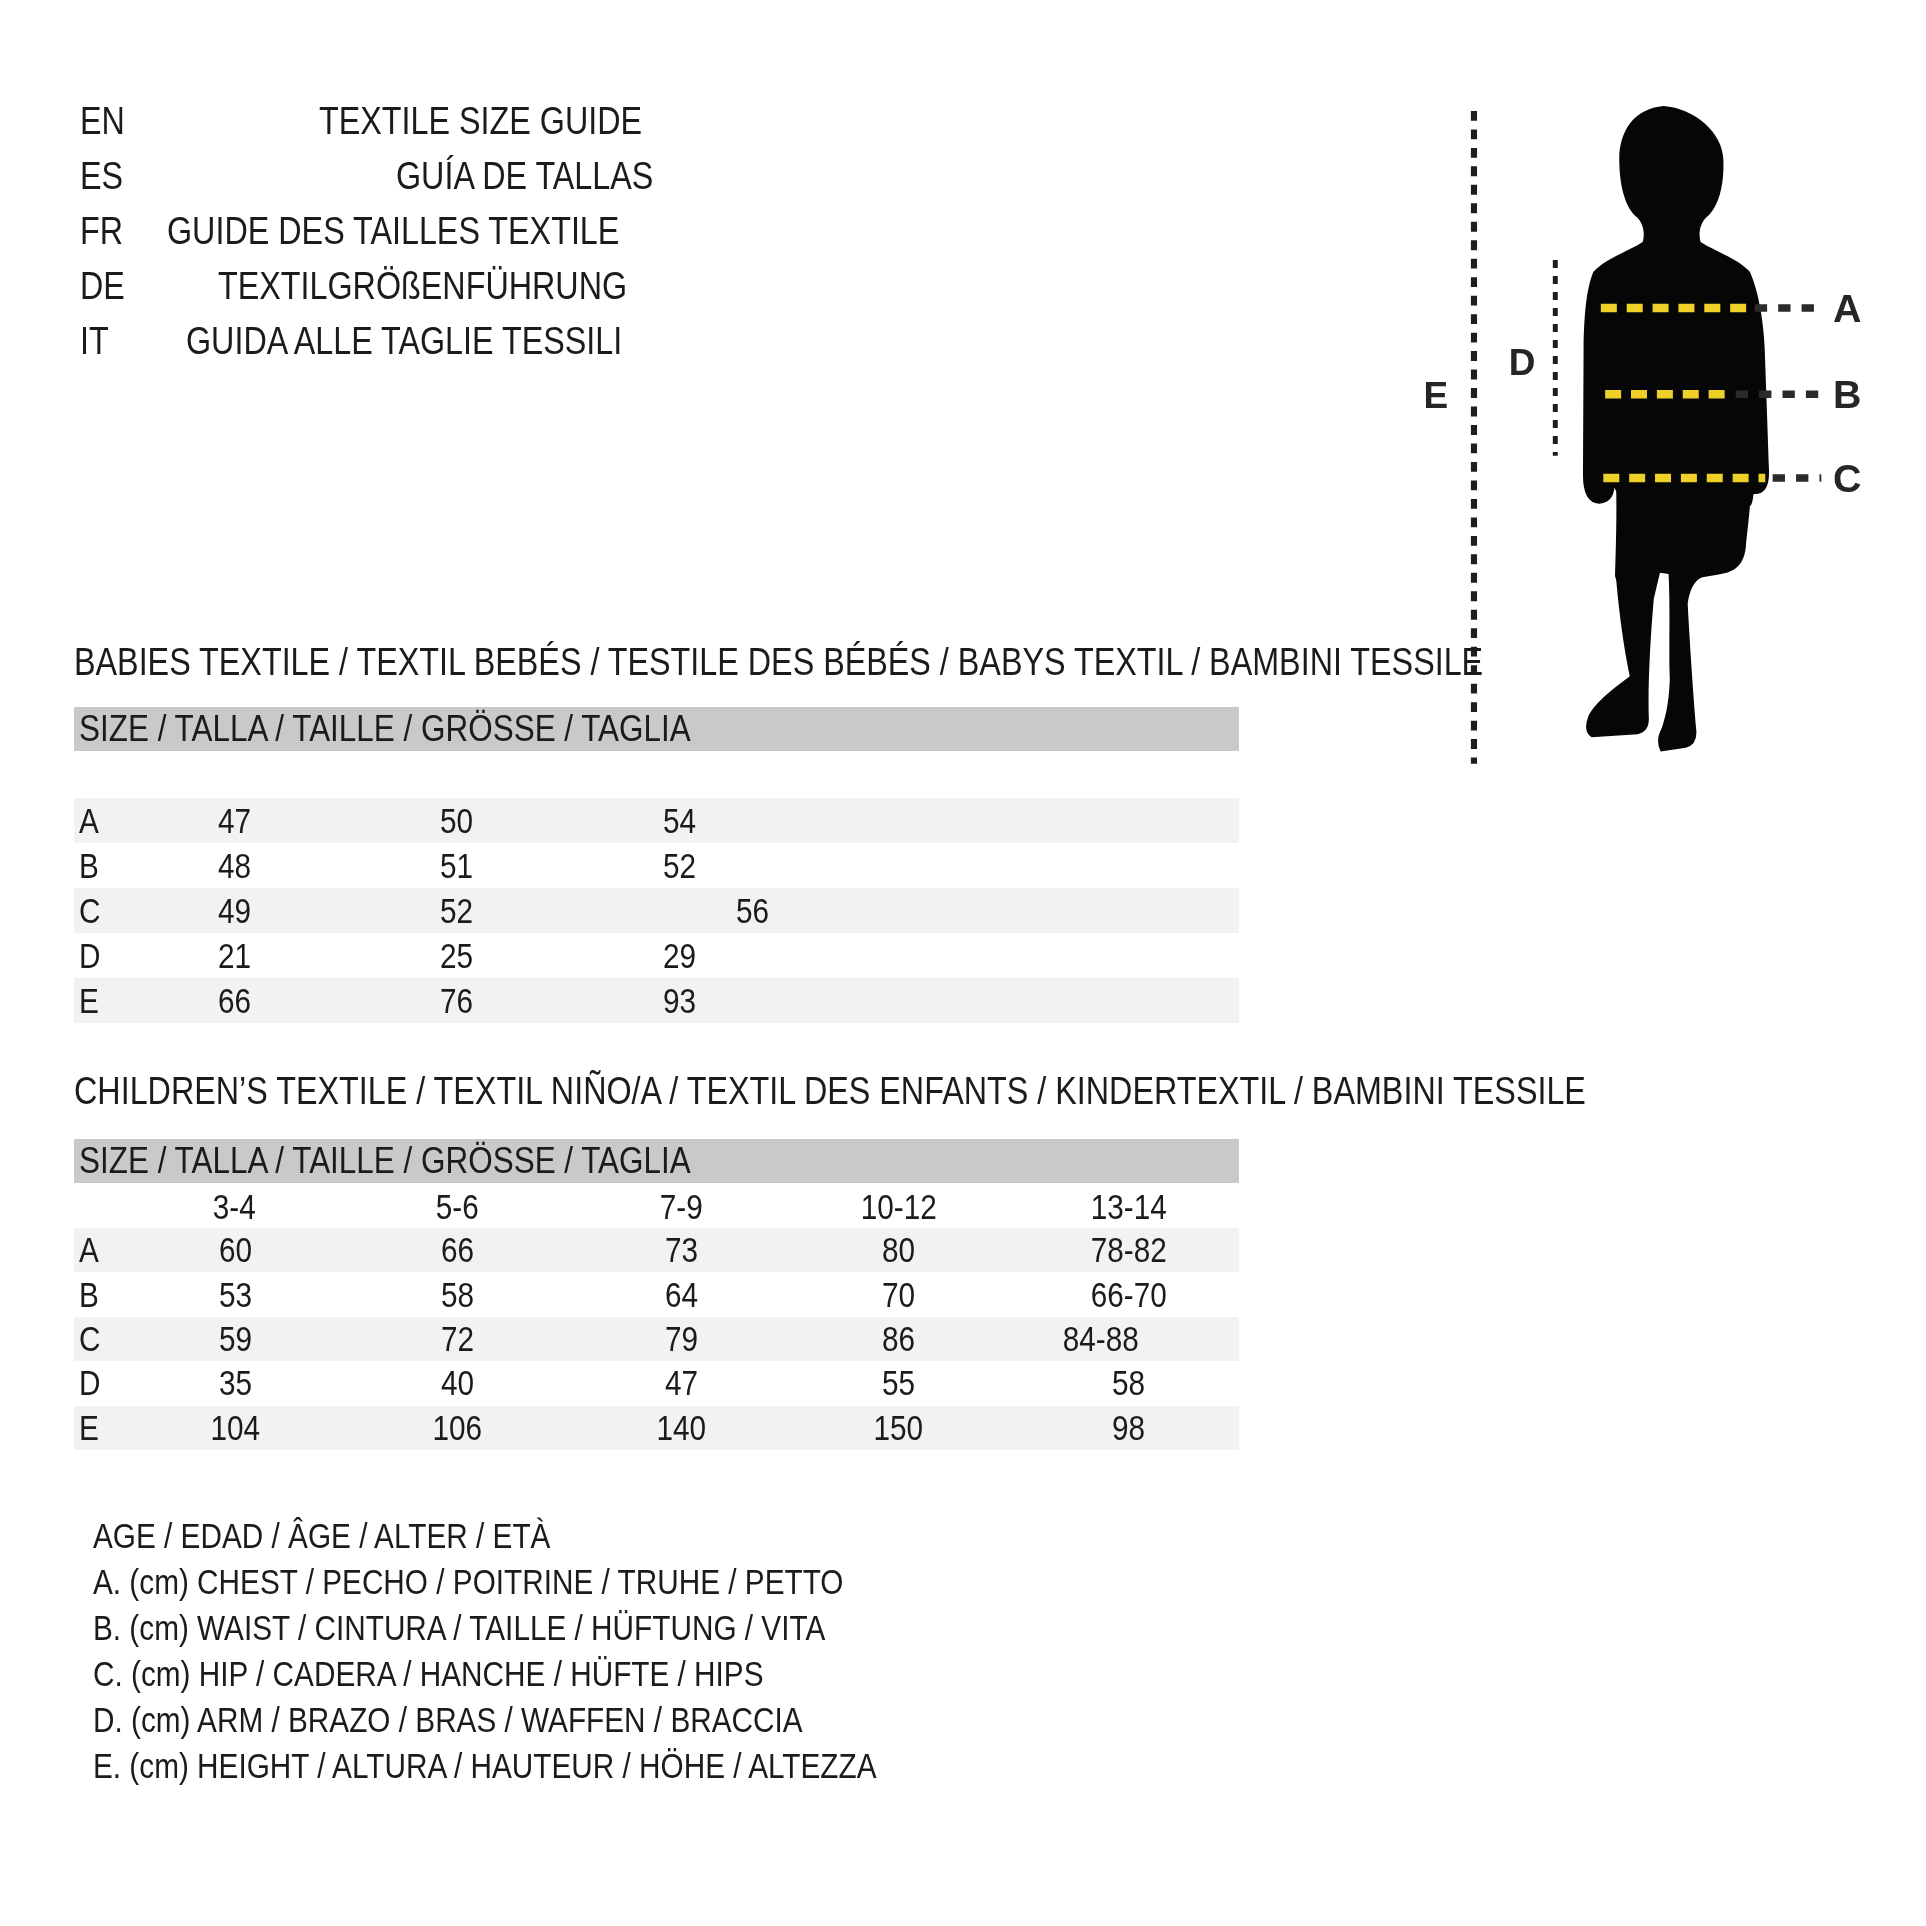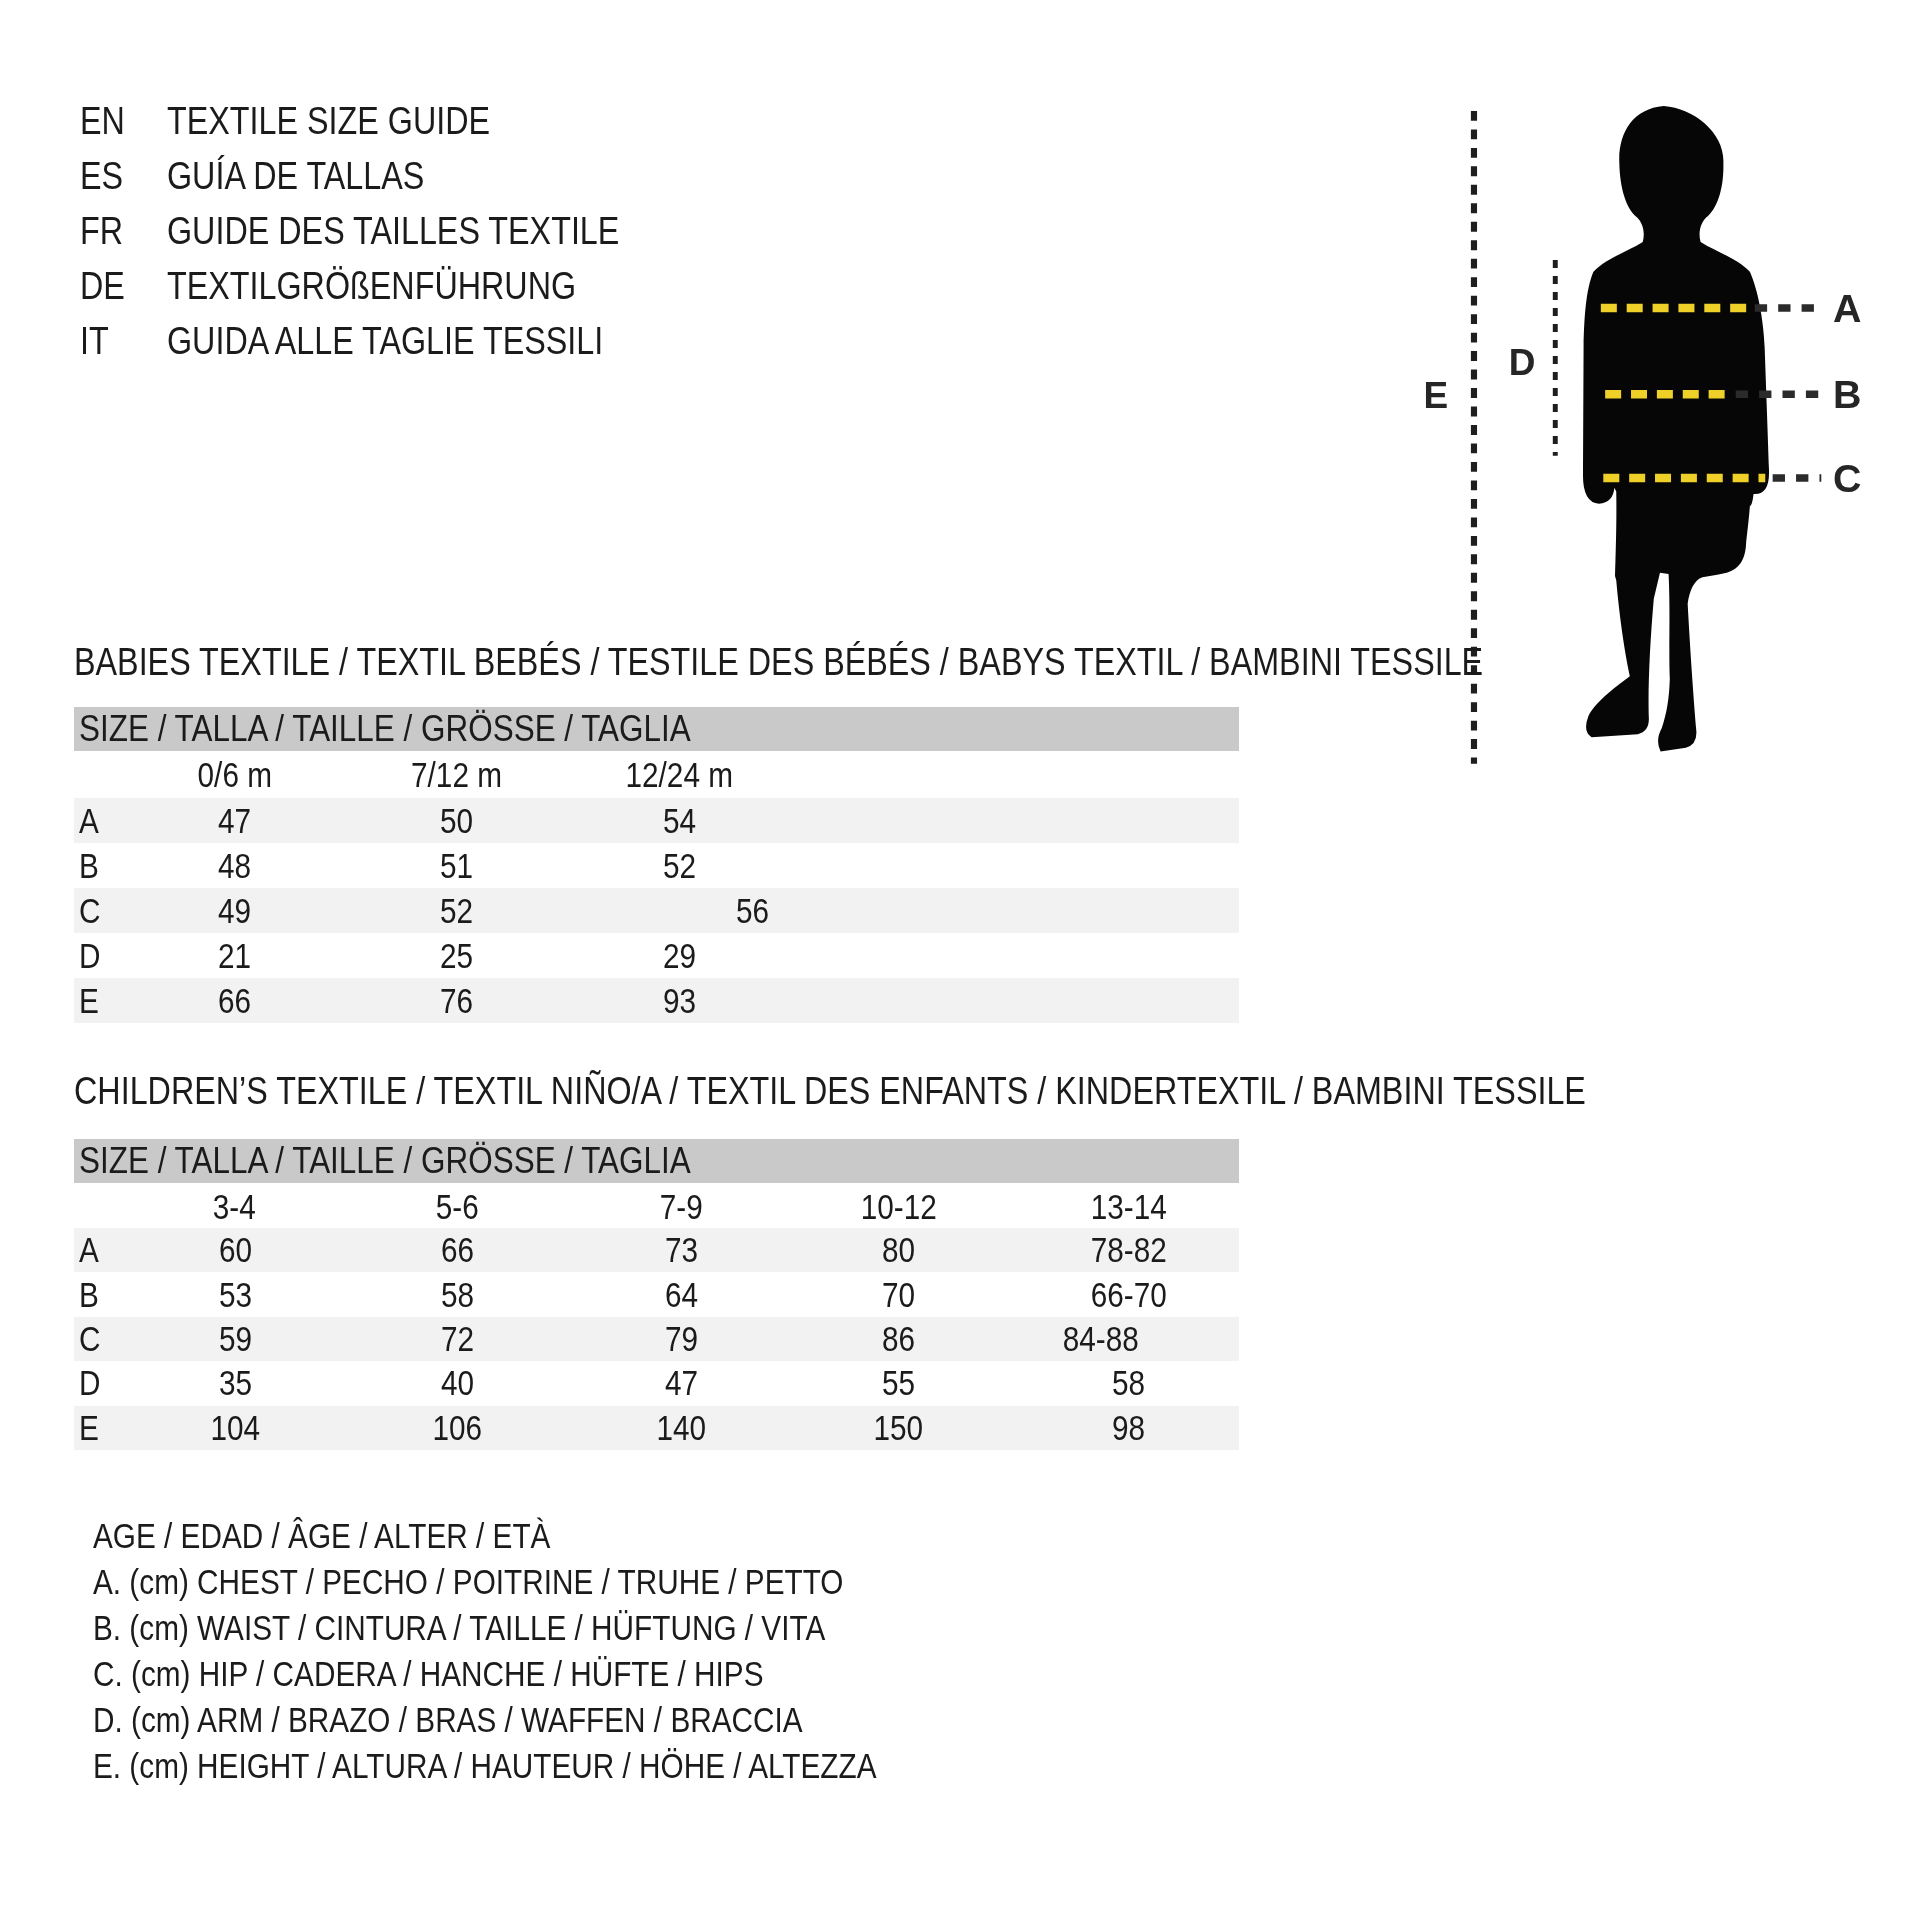--- a/index.html
+++ b/index.html
@@ -4,21 +4,21 @@
 <style>
   html,body{margin:0;padding:0;background:#ffffff;}
   body{width:1926px;height:1926px;overflow:hidden;position:relative;
        font-family:"Liberation Sans","DejaVu Sans",sans-serif;color:#1b1b1b;}
   .abs{position:absolute;}
   .cond{display:inline-block;transform:scaleX(0.85);transform-origin:0 50%;white-space:nowrap;}
   .condc{display:inline-block;transform:scaleX(0.85);transform-origin:50% 50%;white-space:nowrap;}
 
   
   .lang-block{left:80px;top:94px;}
-  .lang-row{display:flex;height:55px;line-height:55px;font-size:38px;}
+  .lang-row{display:flex;height:55px;line-height:55px;font-size:38px;justify-content:space-between;}
   .lang-code{width:87px;flex:0 0 87px;}
   
   .heading{left:74px;height:43px;line-height:43px;font-size:38px;}
 
   
   .size-table{left:74px;width:1165px;}
   .size-bar{position:absolute;left:0;top:0;width:1165px;height:44px;background:#c9c9c9;
             line-height:44px;font-size:37px;padding:0;}
   .size-bar .cond{margin-left:5px;}
   .colhead-row{position:absolute;left:0;width:1165px;height:41px;line-height:41px;font-size:35px;}
@@ -126,25 +126,20 @@
 </svg>
 
 <div class="abs heading" style="top:641px;">
   <span class="cond">BABIES TEXTILE / TEXTIL BEBÉS / TESTILE DES BÉBÉS / BABYS TEXTIL / BAMBINI TESSILE</span>
 </div>
 
 <div class="abs size-table" style="top:707px;height:320px;">
   <div class="size-bar">
     <span class="cond">SIZE / TALLA / TAILLE / GRÖSSE / TAGLIA</span>
   </div>
-  <div class="colhead-row" style="top:47px;">
-    <div class="cell" style="left:68px;"><span class="condc">0/6 m</span></div>
-    <div class="cell" style="left:290px;"><span class="condc">7/12 m</span></div>
-    <div class="cell" style="left:513px;"><span class="condc">12/24 m</span></div>
-  </div>
 
   <div class="trow striped" style="top:91px;height:45px;line-height:45px;">
     <span class="rowlabel"><span class="cond">A</span></span>
     <div class="cell" style="left:68px;"><span class="condc">47</span></div>
     <div class="cell" style="left:290px;"><span class="condc">50</span></div>
     <div class="cell" style="left:513px;"><span class="condc">54</span></div>
   </div>
   <div class="trow" style="top:136px;height:45px;line-height:45px;">
     <span class="rowlabel"><span class="cond">B</span></span>
     <div class="cell" style="left:68px;"><span class="condc">48</span></div>

